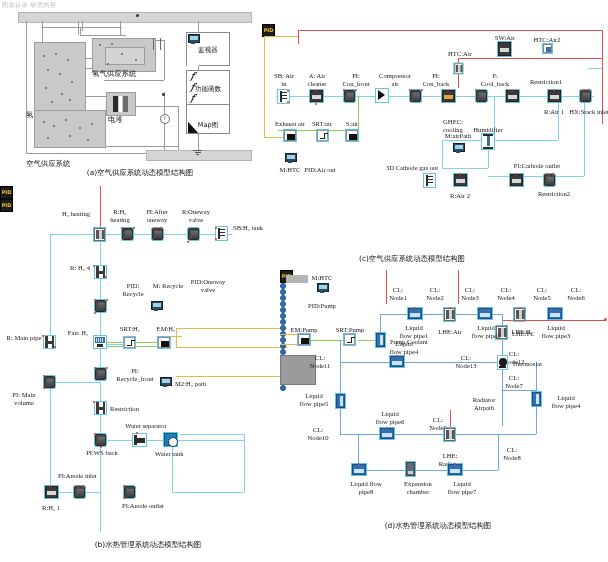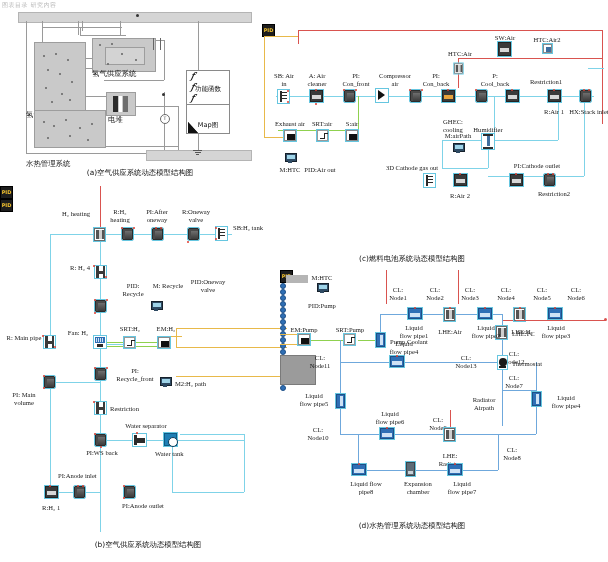--- a/index.html
+++ b/index.html
@@ -231,32 +231,47 @@
     <div class="panel" style="left:22px;top:100px;width:70px;height:36px;">
       <div class="dot" style="left:8px;top:10px;"></div>
         <div class="dot" style="left:18px;top:14px;"></div>
       <div class="dot" style="left:30px;top:8px;"></div>
         <div class="dot" style="left:44px;top:16px;"></div>
       <div class="dot" style="left:56px;top:12px;"></div>
         <div class="dot" style="left:12px;top:26px;"></div>
       <div class="dot" style="left:34px;top:24px;"></div>
         <div class="dot" style="left:52px;top:28px;"></div>
     </div>
-    <div class="lbl cn" style="left:14px;top:150px;font-size:7.4px;">水热管理系统</div>
+    <div class="lbl cn" style="left:14px;top:150px;font-size:7.4px;">空气供应系统</div>
 
     <div class="scope-sm" style="left:148px;top:104px;">T</div>
     <div class="abs" style="left:150px;top:83px;width:3px;height:3px;border-radius:50%;background:#333;"></div>
     <div class="ground" style="left:181px;top:140px;">
       <b style="top:0;left:0;width:9px;"></b>
         <b style="top:2px;left:1.5px;width:6px;"></b>
         <b style="top:4px;left:3px;width:3px;"></b>
     </div>
     <div class="abs" style="left:141px;top:28px;width:6px;height:12px;border-left:1px solid #666;border-right:1px solid #666;"></div>
     <div class="abs" style="left:182px;top:68px;width:8px;height:8px;border:1px solid #777;background:#efefef;"></div>
 
+    <div class="lib" style="left:174px;top:22px;width:42px;height:32px;">
+      <div class="ic-mon" style="left:15px;top:2px;">
+          <b></b>
+          <u></u>
+        </div>
+      <div class="libtitle cn" style="top:13px;">监视器</div>
+      <div class="ic-mon" style="left:5px;top:20px;">
+          <b></b>
+          <u></u>
+        </div>
+      <div class="ic-mon" style="left:25px;top:20px;">
+          <b></b>
+          <u></u>
+        </div>
+    </div>
     <div class="lib" style="left:174px;top:60px;width:42px;height:36px;">
       <div class="ic-fn" style="left:6px;top:2px;">𝑓</div>
       <div class="ic-fn" style="left:25px;top:2px;">𝑓</div>
       <div class="libtitle cn" style="top:14px;">功能函数</div>
       <div class="ic-fn" style="left:6px;top:23px;">𝑓</div>
       <div class="ic-fn" style="left:25px;top:23px;">𝑓</div>
     </div>
     <div class="lib" style="left:174px;top:94px;width:42px;height:28px;">
       <div class="ic-map" style="left:6px;top:3px;">
           <b></b>
@@ -431,21 +446,21 @@
         <span class="port" style="left:2px;top:-2px;"></span>
         <span class="port" style="left:7px;top:-2px;"></span>
       </div>
     <div class="ic-pi blk sel" style="left:124px;top:300px;">
         <i></i>
         <span class="port" style="left:-2px;top:-2px;"></span>
         <span class="port" style="left:-2px;top:10px;"></span>
       </div>
     <div class="lbl w" style="left:143px;top:316px;width:42px;">PI:Anode outlet</div>
   </div>
-  <div class="cap cn" style="left:148px;top:540px;">(b)空气供应系统动态模型结构图</div>
+  <div class="cap cn" style="left:148px;top:540px;">(b)水热管理系统动态模型结构图</div>
 
   <div class="abs" style="left:262px;top:24px;width:346px;height:230px;">
 
     <div class="orgbox" style="left:2px;top:12px;width:28px;height:100px;border-width:1px 0 1px 1px;"></div>
     <div class="w-h org" style="left:2px;top:12px;width:34px;"></div>
 
     <div class="w-h red" style="left:36px;top:6px;width:304px;"></div>
     <div class="w-v red" style="left:340px;top:6px;height:94px;"></div>
     <div class="w-v red" style="left:36px;top:6px;height:14px;"></div>
     <div class="w-h red" style="left:196px;top:34px;width:144px;"></div>
@@ -593,21 +608,21 @@
         <i></i>
         <span class="port" style="left:4px;top:-2px;"></span>
       </div>
     <div class="ic-pi blk sel" style="left:282px;top:150px;">
         <i></i>
         <span class="port" style="left:2px;top:-2px;"></span>
         <span class="port" style="left:7px;top:-2px;"></span>
       </div>
     <div class="lbl c" style="left:292px;top:166px;">Restriction2</div>
   </div>
-  <div class="cap cn" style="left:412px;top:254px;">(c)燃料电池系统动态模型结构图</div>
+  <div class="cap cn" style="left:412px;top:254px;">(c)空气供应系统动态模型结构图</div>
 
   <div class="abs" style="left:280px;top:270px;width:328px;height:250px;">
 
     <div class="w-h org" style="left:0px;top:64px;width:30px;"></div>
     <div class="w-h org" style="left:0px;top:74px;width:30px;"></div>
     <div class="w-h grn" style="left:30px;top:70px;width:38px;"></div>
     <div class="w-h grn" style="left:78px;top:70px;width:22px;"></div>
 
     <div class="w-v red" style="left:106px;top:0px;height:34px;"></div>
     <div class="w-v red" style="left:178px;top:0px;height:34px;"></div>
@@ -758,15 +773,15 @@
     <div class="lbl w" style="left:138px;top:210px;width:34px;">Expansion chamber</div>
     <div class="ic-lp blk sel" style="left:168px;top:194px;">
         <i></i>
         <span class="port" style="left:5px;top:-2px;"></span>
       </div>
     <div class="lbl w" style="left:182px;top:210px;width:30px;">Liquid flow pipe7</div>
 
     <div class="w-h red" style="left:236px;top:50px;width:90px;"></div>
     <div class="abs" style="left:324px;top:48px;width:3px;height:3px;border-radius:50%;background:#d9534f;"></div>
   </div>
-  <div class="cap cn" style="left:412px;top:521px;">(d)水热管理系统动态模型结构图</div>
+  <div class="cap cn" style="left:438px;top:521px;">(d)水热管理系统动态模型结构图</div>
 
 </div>
 
 </body></html>

